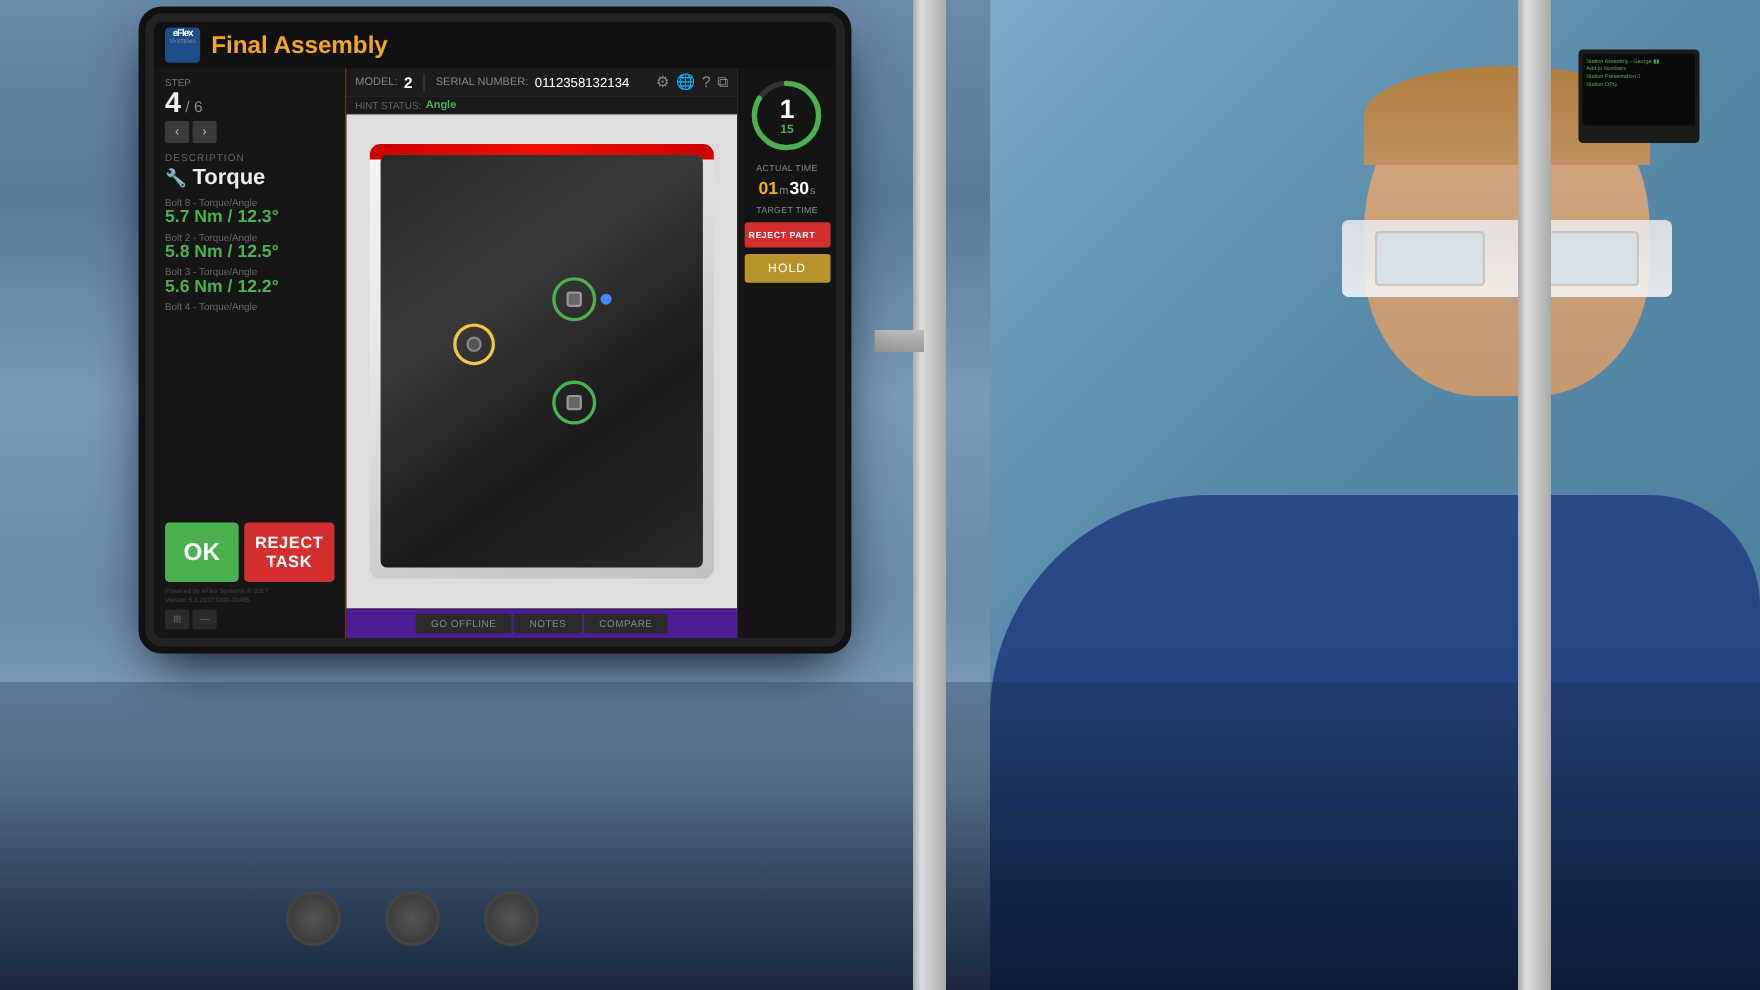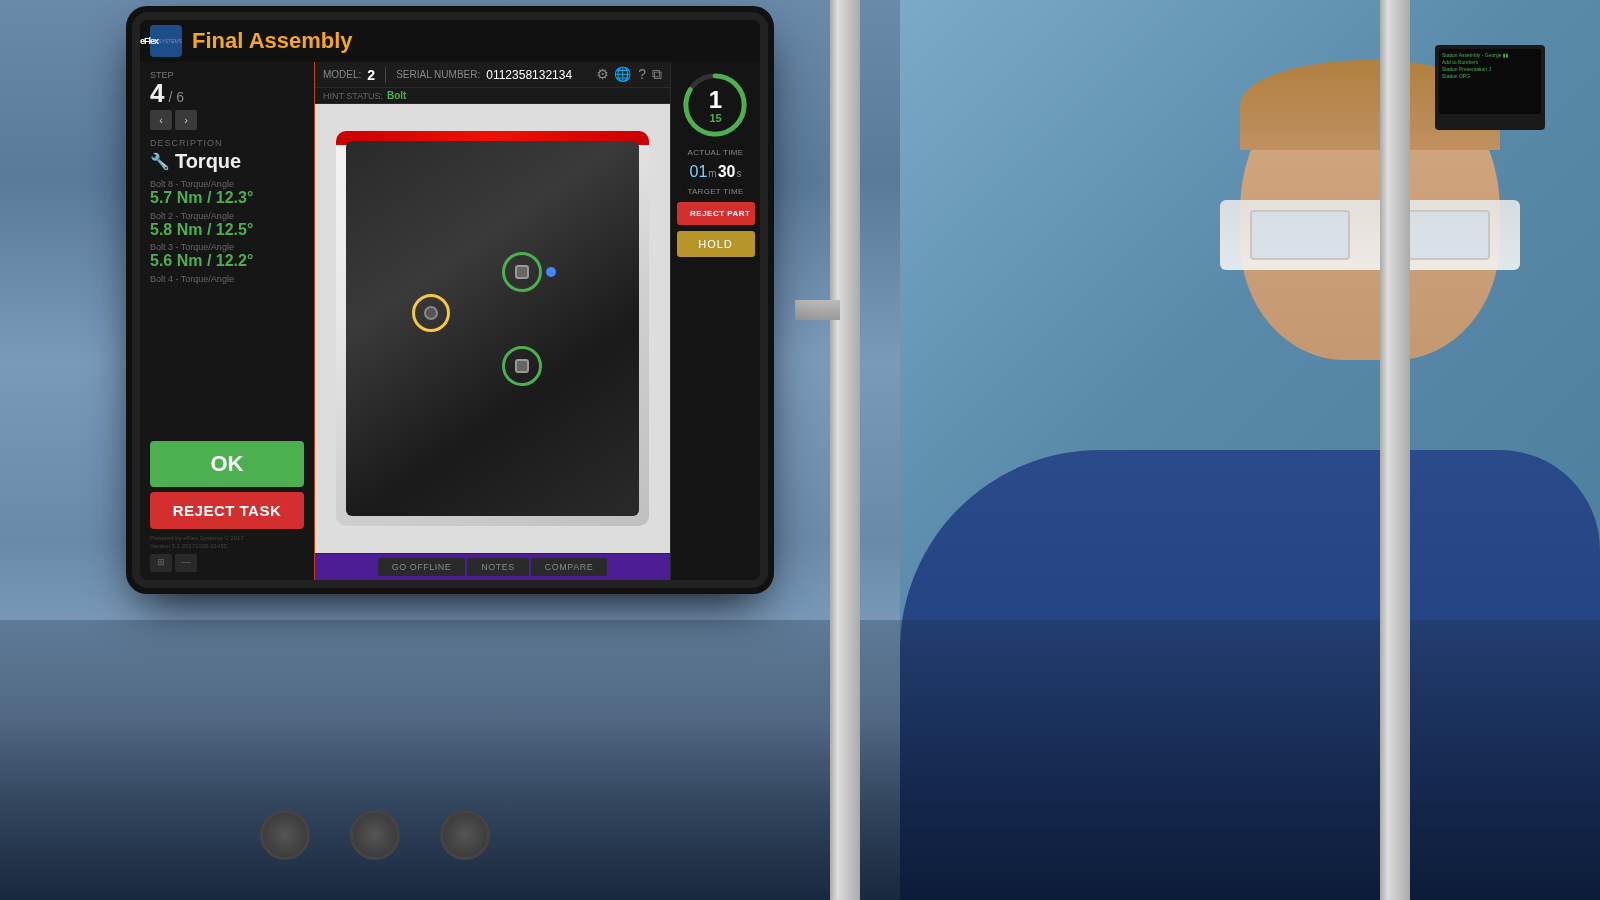--- a/index.html
+++ b/index.html
@@ -61,22 +61,23 @@
       align-items: center;
       gap: 10px;
     }
 
     .logo-badge {
       width: 32px;
       height: 32px;
       background: #1e4e8a;
       border-radius: 4px;
       display: flex;
-      align-items: center;
-      justify-content: flex-end;
+      flex-direction: column;
+      align-items: center;
+      justify-content: flex-start;
       flex-shrink: 0;
     }
 
     .logo-text-e {
       font-size: 9px;
       font-weight: 900;
       color: white;
       letter-spacing: -1px;
     }
 
@@ -190,21 +191,21 @@
     .bolt-reading {
       font-size: 16px;
       font-weight: bold;
       color: #4caf50;
       line-height: 1.1;
     }
 
     .action-buttons {
       margin-top: auto;
       display: flex;
-      flex-direction: column;
+      flex-direction: row;
       gap: 5px;
     }
 
     .btn-ok {
       width: 100%;
       padding: 10px;
       background: #4caf50;
       color: white;
       font-size: 22px;
       font-weight: bold;
@@ -504,22 +505,22 @@
     }
 
     .target-time-display {
       display: flex;
       align-items: baseline;
       gap: 1px;
     }
 
     .tgt-min {
       font-size: 16px;
-      font-weight: normal;
-      color: #7dd3fc;
+      font-weight: bold;
+      color: #eab308;
     }
 
     .tgt-s-label {
       font-size: 10px;
       color: #888;
     }
 
     .tgt-sec {
       font-size: 16px;
       font-weight: bold;
@@ -542,21 +543,21 @@
     .btn-reject-part {
       width: 78px;
       padding: 7px 4px;
       background: #d32f2f;
       color: white;
       font-size: 8px;
       font-weight: bold;
       border: none;
       cursor: pointer;
       border-radius: 3px;
-      text-align: right;
+      text-align: left;
       text-transform: uppercase;
       letter-spacing: 0.5px;
     }
 
     .btn-hold {
       width: 78px;
       padding: 7px 4px;
       background: #b8952a;
       color: white;
       font-size: 11px;
@@ -710,21 +711,21 @@
           <div class="center-icons">
             <span class="c-icon">⚙</span>
             <span class="c-icon">🌐</span>
             <span class="c-icon">?</span>
             <span class="c-icon">⧉</span>
           </div>
         </div>
 
         <div class="hint-bar">
           <span class="hint-tag">HINT STATUS:</span>
-          <span class="hint-val">Bolt</span>
+          <span class="hint-val">Angle</span>
         </div>
 
         <div class="image-area">
 
           <div class="part-image-bg">
             <div class="part-top-red"></div>
             <div class="part-dark-body">
 
               <div class="bolt-circle bolt-circle-yellow">
                 <div class="inner"></div>

